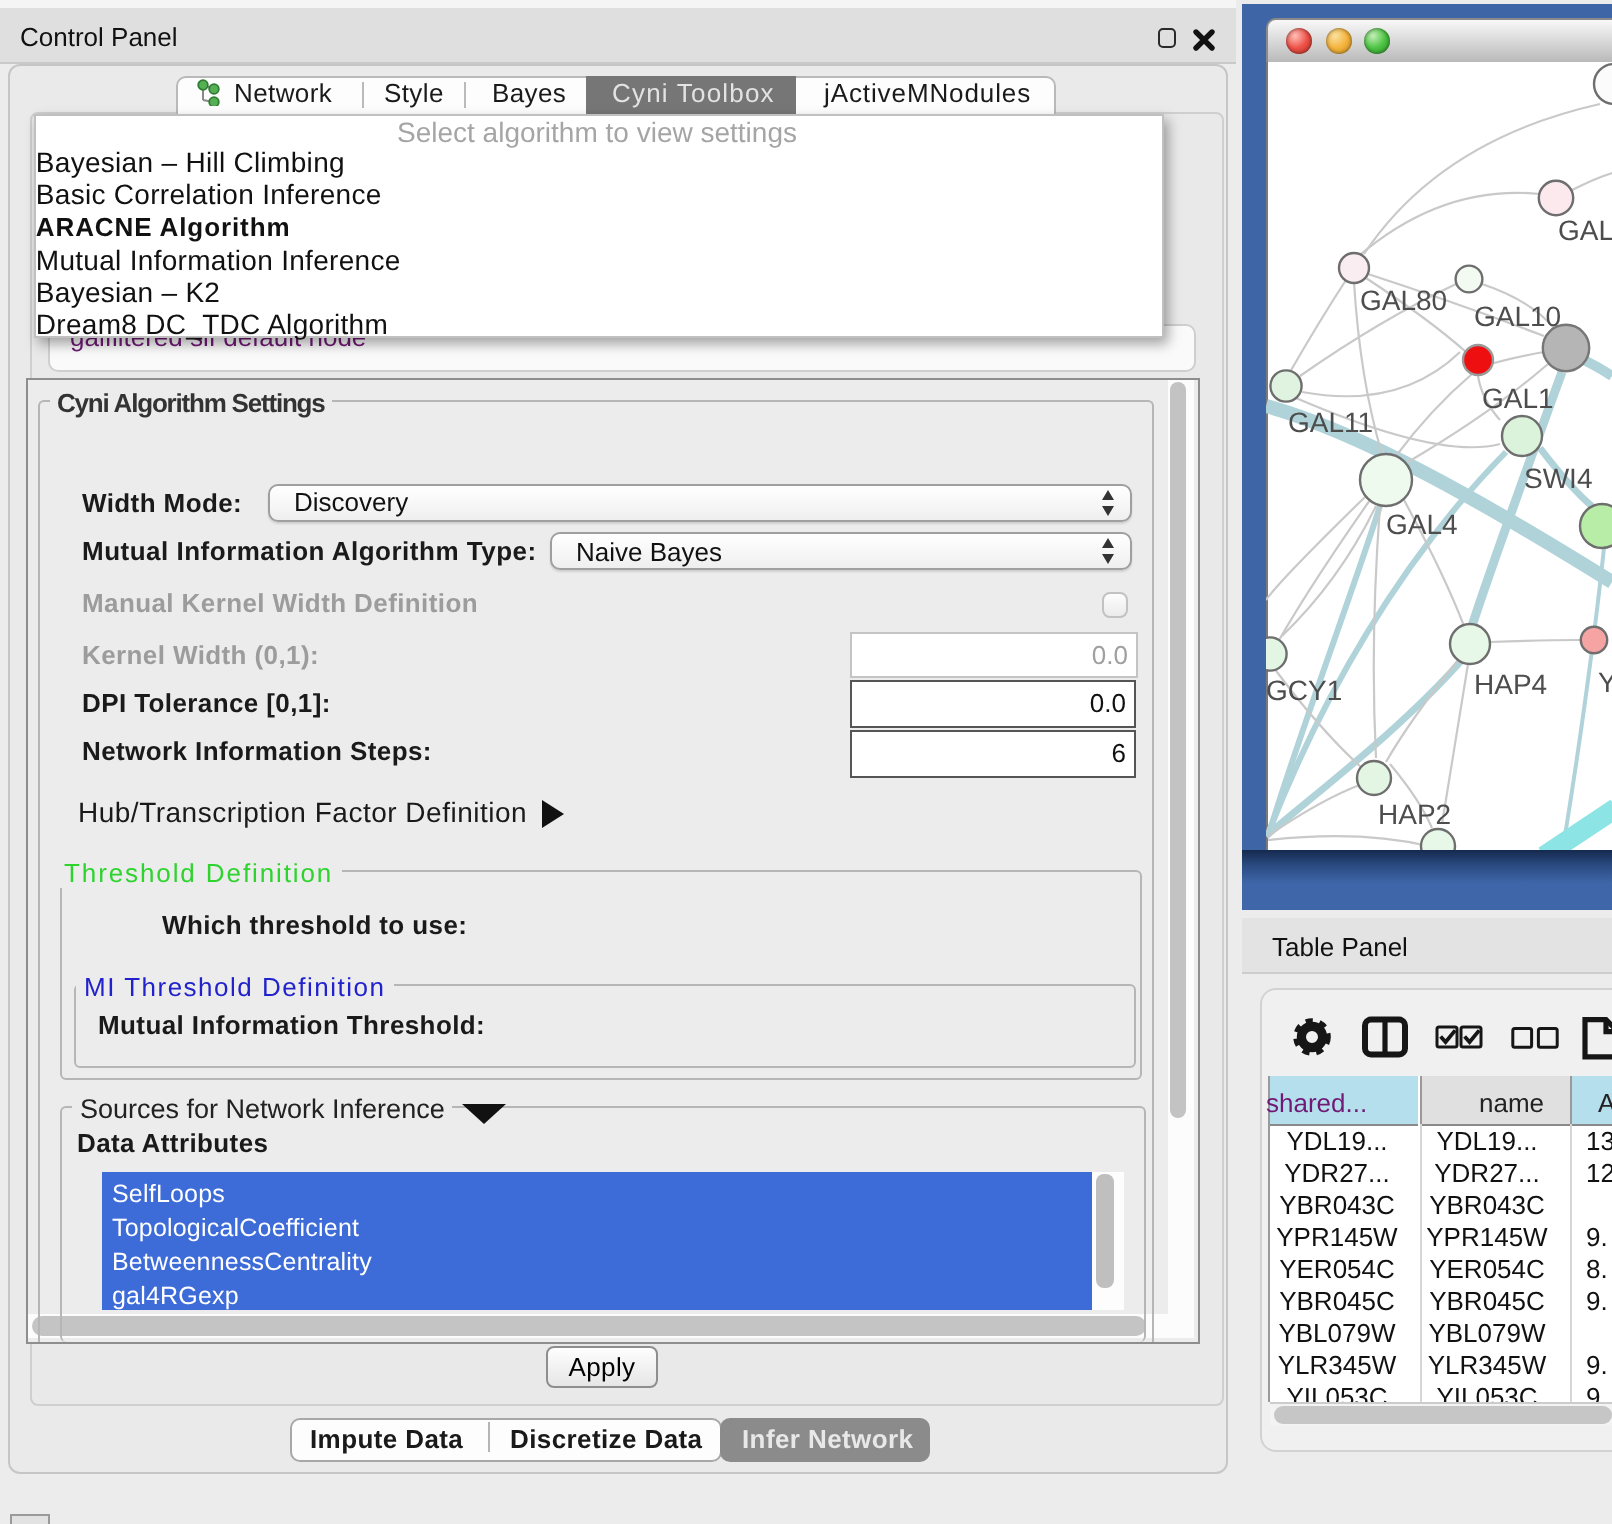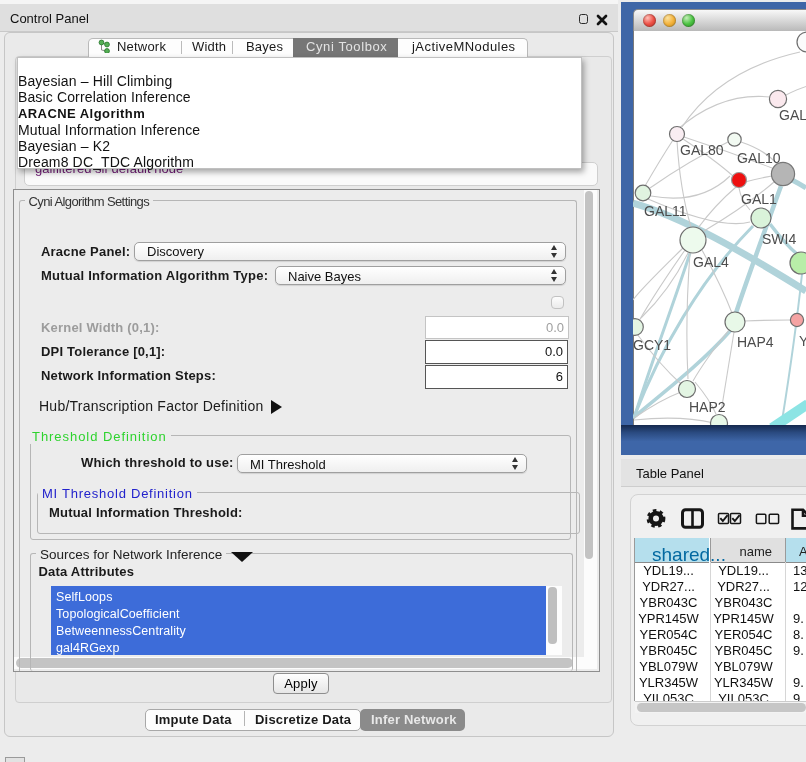--- a/index.html
+++ b/index.html
@@ -37,79 +37,76 @@
 
   <div class="abs" style="left:88px;top:38px;width:438px;height:19px;background:#fdfdfd;border:1px solid #b9b9b9;border-bottom:none;border-radius:5px 5px 0 0;"></div>
   <svg class="abs" style="left:98px;top:39px;" width="13" height="14" viewBox="0 0 13 14">
     <path d="M3.5 3.5 L8.5 5.5 M3.5 3.5 L3.5 11 M3.5 11 L8.5 12" stroke="#8a8a8a" stroke-width="1"></path>
     <circle cx="3.5" cy="3.5" r="2.4" fill="#55b055" stroke="#2e7d32" stroke-width="0.9"></circle>
     <circle cx="9" cy="5.5" r="2.4" fill="#55b055" stroke="#2e7d32" stroke-width="0.9"></circle>
     <circle cx="9" cy="12" r="2.4" fill="#55b055" stroke="#2e7d32" stroke-width="0.9"></circle>
   </svg>
   <div class="lbl" id="tabNetwork" style="left:117px;top:39px;">Network</div>
   <div class="abs" style="left:181px;top:41px;width:1px;height:13px;background:#bbb;"></div>
-  <div class="lbl" id="tabStyle" style="left:192px;top:39px;">Width</div>
+  <div class="lbl" id="tabStyle" style="left:192px;top:39px;">Style</div>
   <div class="abs" style="left:232px;top:41px;width:1px;height:13px;background:#bbb;"></div>
   <div class="lbl" id="tabSelect" style="left:246px;top:39px;">Bayes</div>
   <div class="abs" style="left:292.7px;top:38px;width:105px;height:19px;background:#767676;"></div>
   <div class="lbl" id="tabCyni" style="left:306px;top:39px;color:#e3e3e3;letter-spacing:0.6px;">Cyni Toolbox</div>
   <div class="lbl" id="tabJA" style="left:412px;top:39px;letter-spacing:0.45px;">jActiveMNodules</div>
 
   <div class="abs" style="left:24px;top:162px;width:572px;height:22px;background:#fafafa;border:1px solid #cfcfcf;border-radius:5px;"></div>
   <div class="abs" style="left:35px;top:161px;font-size:13px;color:#701a75;">galfiltered sif default node</div>
 
   <div class="abs" style="left:13px;top:189px;width:585px;height:481px;background:#ececec;border:1px solid #8e8e8e;"></div>
 
   <div class="abs" style="left:584px;top:190px;width:13px;height:467px;background:#fcfcfc;"></div>
   <div class="abs" style="left:585px;top:191px;width:8px;height:368px;background:#c3c3c3;border-radius:4px;"></div>
 
   <div class="abs" style="left:14px;top:657px;width:583px;height:12px;background:#fcfcfc;"></div>
   <div class="abs" style="left:16px;top:658px;width:557px;height:10px;background:#c4c4c4;border-radius:5px;"></div>
 
-  <div class="group" style="left:18.5px;top:200px;width:556px;height:470px;border-bottom:none;border-radius:3px 3px 0 0;">
+  <div class="group" style="left:18.5px;top:200px;width:556px;height:470px;border-bottom:none;border-radius:3px 3px 0 0;font-weight:bold;">
     <div class="gtitle" style="color:#333;left:5px;letter-spacing:-0.6px;">Cyni Algorithm Settings</div>
   </div>
 
 
-  <div class="blbl" style="left:41px;top:243.5px;">Aracne Panel:</div>
+  <div class="blbl" style="left:41px;top:243.5px;">Width Mode:</div>
   <div class="combo" style="left:134px;top:241.5px;width:430px;height:17px;">
       <span class="ct">Discovery</span>
       <span class="spin"></span>
     </div>
 
   <div class="blbl" style="left:41px;top:267.5px;letter-spacing:0.25px;">Mutual Information Algorithm Type:</div>
   <div class="combo" style="left:275px;top:266px;width:289px;height:17px;">
       <span class="ct">Naive Bayes</span>
       <span class="spin"></span>
     </div>
 
+  <div class="glbl" style="left:41px;top:293.5px;">Manual Kernel Width Definition</div>
   <div class="abs" style="left:550.5px;top:296px;width:11px;height:11px;background:linear-gradient(#fdfdfd,#ebebeb);border:1px solid #c2c2c2;border-radius:4px;"></div>
 
   <div class="glbl" style="left:41px;top:319.5px;">Kernel Width (0,1):</div>
   <div class="tfield" style="left:425px;top:315.5px;width:138px;height:20px;border:1px solid #c4c4c4;color:#a0a0a0;padding:1px 4px 0 0;line-height:20px;">0.0</div>
 
   <div class="blbl" style="left:41px;top:343.5px;">DPI Tolerance [0,1]:</div>
   <div class="tfield" style="left:425px;top:340px;width:137px;height:20.5px;border:1.5px solid #555;color:#111;padding:1px 4px 0 0;line-height:20px;">0.0</div>
 
   <div class="blbl" style="left:41px;top:368px;">Network Information Steps:</div>
   <div class="tfield" style="left:425px;top:365px;width:137px;height:20.5px;border:1.5px solid #555;color:#111;padding:1px 4px 0 0;line-height:20px;">6</div>
 
   <div class="lbl" style="left:39px;top:398.5px;font-size:14px;letter-spacing:0.25px;">Hub/Transcription Factor Definition</div>
   <div class="abs" style="left:271px;top:400px;width:0;height:0;border-top:7px solid transparent;border-bottom:7px solid transparent;border-left:11.5px solid #111;"></div>
 
   <div class="group" style="left:30px;top:435px;width:539px;height:103px;">
     <div class="gtitle" style="color:#2ed32e;left:-3px;letter-spacing:0.95px;">Threshold Definition</div>
   </div>
   <div class="blbl" style="left:81px;top:455px;">Which threshold to use:</div>
-  <div class="combo" style="left:237px;top:454px;width:288px;height:17px;">
-      <span class="ct">MI Threshold</span>
-      <span class="spin"></span>
-    </div>
-
-  <div class="group" style="left:37px;top:492px;width:529px;height:40px;padding-left:12px;">
+
+  <div class="group" style="left:37px;top:492px;width:529px;height:40px;">
     <div class="gtitle" style="color:#2222cc;left:0px;letter-spacing:0.75px;">MI Threshold Definition</div>
   </div>
   <div class="blbl" style="left:49px;top:505px;">Mutual Information Threshold:</div>
 
   <div class="group" style="left:30px;top:553px;width:541px;height:117px;border-bottom:none;">
     <div class="gtitle" style="color:#222;left:5px;font-size:13.5px;">Sources for Network Inference</div>
   </div>
   <div class="abs" style="left:231px;top:551.5px;width:0;height:0;border-left:11px solid transparent;border-right:11px solid transparent;border-top:10px solid #111;"></div>
   <div class="blbl" style="left:38.5px;top:564px;">Data Attributes</div>
   <div class="abs" style="left:51px;top:586px;width:495px;height:68.5px;background:#3d6cd9;"></div>
@@ -122,20 +119,21 @@
   <div class="abs" style="left:145px;top:708.5px;width:214px;height:20px;background:#fdfdfd;border:1px solid #a8a8a8;border-radius:5px;"></div>
   <div class="abs" style="left:244px;top:711px;width:1px;height:15px;background:#b5b5b5;"></div>
   <div class="blbl" id="tabImpute" style="left:155px;top:712px;">Impute Data</div>
   <div class="blbl" id="tabDiscretize" style="left:255px;top:712px;">Discretize Data</div>
   <div class="abs" style="left:359.5px;top:708.5px;width:105px;height:22px;background:#8b8b8b;border-radius:5px;"></div>
   <div class="blbl" id="tabInfer" style="left:371px;top:712px;color:#e8e8e8;">Infer Network</div>
 
   <div class="abs" style="left:5px;top:757px;width:18px;height:10px;background:#e2e2e2;border:1px solid #9a9a9a;"></div>
 
   <div class="abs" style="left:17px;top:56.5px;width:563px;height:110px;background:#fff;border:1px solid #c0c0c0;box-shadow:2px 3px 6px rgba(0,0,0,0.35);z-index:50;"></div>
+  <div class="abs" style="left:17px;top:57.5px;width:563px;text-align:center;font-size:14px;color:#a5a5a5;line-height:16px;z-index:51;">Select algorithm to view settings</div>
   <div class="abs" id="popItems" style="left:17.9px;top:73.2px;font-size:14px;color:#111;line-height:16px;letter-spacing:0.15px;z-index:51;white-space:nowrap;">Bayesian – Hill Climbing<br>Basic Correlation Inference<br><b style="font-size:13px;letter-spacing:0.45px;margin-top:25px;">ARACNE Algorithm</b><br>Mutual Information Inference<br>Bayesian – K2<br>Dream8 DC_TDC Algorithm</div>
 
   <div class="abs" style="left:621px;top:2px;width:185px;height:453px;background:#3e66a7;"></div>
 
   <div class="abs" style="left:633px;top:9px;width:173px;height:20.5px;background:linear-gradient(#f8f8f8,#b9b9b9);border:1px solid #8a8a8a;border-right:none;border-radius:5px 0 0 0;"></div>
   <div class="abs" style="left:642.5px;top:14px;width:13px;height:13px;border-radius:50%;background:radial-gradient(circle at 35% 30%,#ffc0b8,#ee5147 50%,#b93228);box-shadow:inset 0 0 2px rgba(0,0,0,0.55);"></div>
   <div class="abs" style="left:662.5px;top:14px;width:13px;height:13px;border-radius:50%;background:radial-gradient(circle at 35% 30%,#fae2a0,#f5b33c 50%,#c8921f);box-shadow:inset 0 0 2px rgba(0,0,0,0.55);"></div>
   <div class="abs" style="left:682px;top:14px;width:13px;height:13px;border-radius:50%;background:radial-gradient(circle at 35% 30%,#c4eeb8,#4cc443 50%,#2f8f27);box-shadow:inset 0 0 2px rgba(0,0,0,0.55);"></div>
 
   <svg class="abs" style="left:633px;top:31px;" width="173" height="394" viewBox="0 0 173 394">
@@ -248,21 +246,21 @@
     <g fill="none" stroke="#161616" stroke-width="2.6">
       <path d="M147.5 2.8 h10.5 l6 6 v12.6 h-16.5 z"></path>
       <path d="M158 2.8 v6 h6"></path>
     </g>
   </svg>
 
   <div class="abs" style="left:634px;top:538px;width:172px;height:163px;background:#fff;border-left:1px solid #9a9a9a;overflow:hidden;"></div>
   <div class="abs" style="left:634.8px;top:538px;width:74.5px;height:23.5px;background:#b5dfed;border-bottom:1px solid #8a8a8a;"></div>
   <div class="abs" style="left:709.5px;top:538px;width:75px;height:23.5px;background:#e0e0e0;border-left:1px solid #9a9a9a;border-bottom:1px solid #8a8a8a;"></div>
   <div class="abs" style="left:785px;top:538px;width:21px;height:23.5px;background:#b5dfed;border-left:1px solid #9a9a9a;border-bottom:1px solid #8a8a8a;"></div>
-  <div class="abs" style="left:652px;top:543.5px;font-size:19px;color:#0369a1;">shared...</div>
+  <div class="abs" style="left:633px;top:543.5px;font-size:13px;color:#701a75;">shared...</div>
   <div class="abs" style="left:739.5px;top:543.5px;font-size:13px;color:#222;">name</div>
   <div class="abs" style="left:799px;top:543.5px;font-size:13px;color:#222;">A</div>
 
   <div class="abs" style="left:709.5px;top:562px;width:1px;height:139px;background:#d6d6d6;"></div>
   <div class="abs" style="left:785px;top:562px;width:1px;height:139px;background:#d6d6d6;"></div>
 
   <div id="tableRows" class="abs" style="left:634px;top:562px;width:172px;height:139px;overflow:hidden;font-size:13px;color:#111;">
       <div style="position:absolute;left:-3px;top:1px;width:75px;text-align:center;">YDL19...</div>
       <div style="position:absolute;left:72px;top:1px;width:75px;text-align:center;">YDL19...</div>
       <div style="position:absolute;left:159px;top:1px;">13</div>

